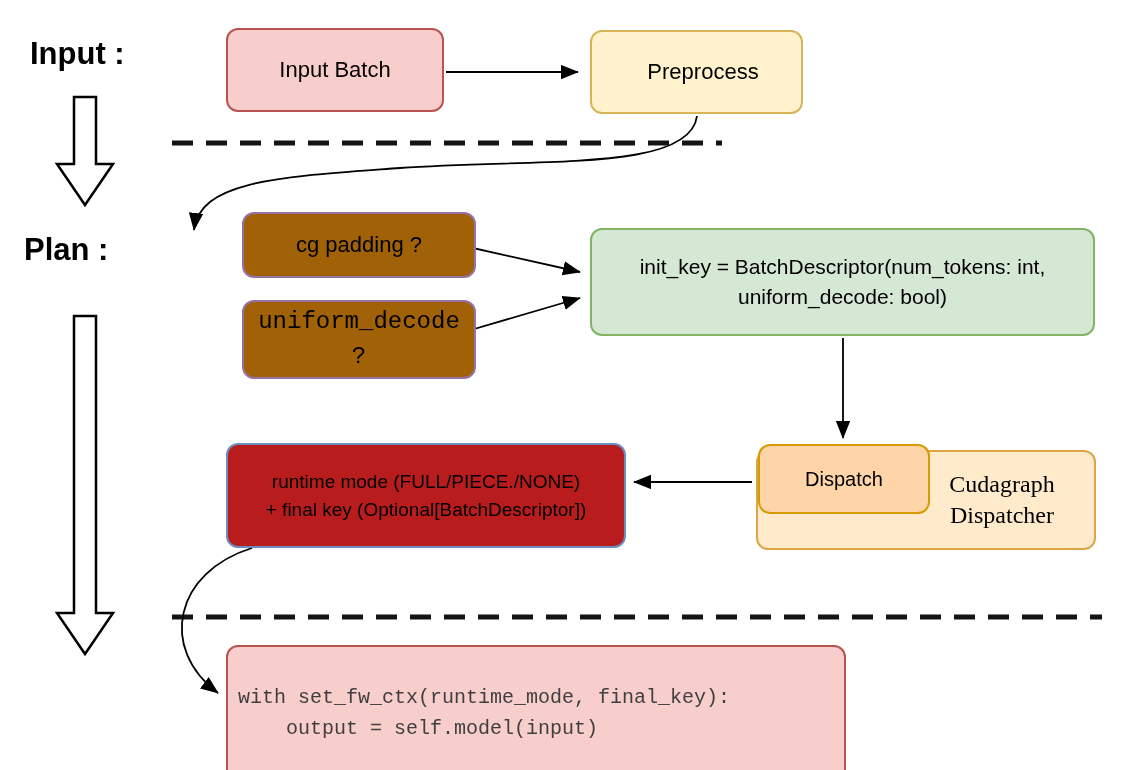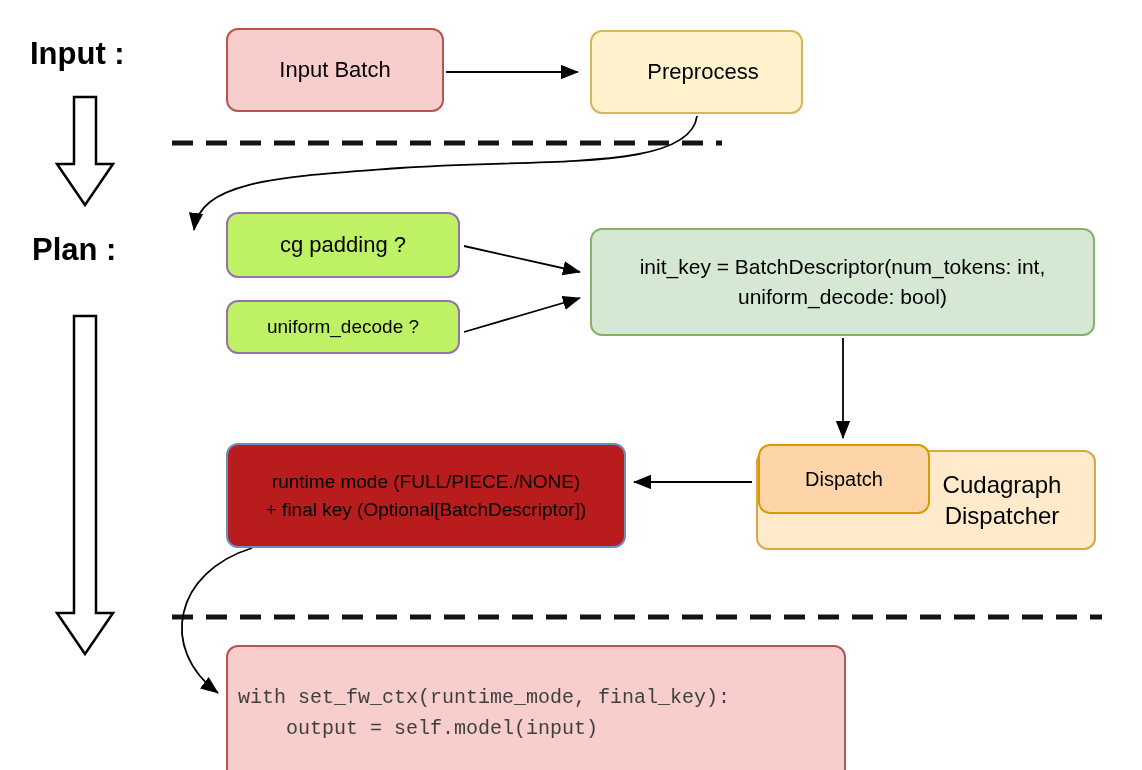--- a/index.html
+++ b/index.html
@@ -10,30 +10,30 @@
   .overlay { position:absolute; left:0; top:0; width:1142px; height:770px; z-index:1; }
   .phase-label { position:absolute; z-index:2; font-weight:700; font-size:31px; color:#000; }
   .node {
     position:absolute; z-index:2; box-sizing:border-box;
     border-radius:12px; border:2px solid #000;
     display:flex; flex-direction:column; align-items:center; justify-content:center;
     text-align:center; line-height:1.45;
   }
   .node-red    { background:#f8cecc; border-color:#b85450;justify-content:center; }
   .node-yellow { background:#fff2cc; border-color:#d6b656; }
-  .node-purple { background:#bef264; border-color:#9673a6; }
+  .node-purple { background:#a16207; border-color:#9673a6;margin-left:16px; }
   .node-green  { background:#d5e8d4; border-color:#82b366; }
   .node-blue   { background:#b91c1c; border-color:#6c8ebf; }
-  .node-orange-outer { background:#ffeacc; border-color:#dba648; }
+  .node-orange-outer { background:#ffeacc; border-color:#dba648;font-family:Liberation Serif, serif; }
   .node-orange-inner { background:#fdd5a9; border-color:#d79b00; }
 
   .n-input-batch   { left:226px; top:28px;  width:218px; height:84px;  font-size:22px; }
   .n-preprocess    { left:590px; top:30px;  width:213px; height:84px;  font-size:22px;padding-left:13px; }
   .n-cg-padding    { left:226px; top:212px; width:234px; height:66px;  font-size:22px; }
-  .n-uniform       { left:226px; top:300px; width:234px; height:54px;  font-size:19px; }
+  .n-uniform       { left:226px; top:300px; width:234px; height:79px;  font-size:24px;font-family:Liberation Mono, monospace; }
   .n-init-key      { left:590px; top:228px; width:505px; height:108px; font-size:21px; }
   .n-dispatcher    { left:756px; top:450px; width:340px; height:100px; font-size:24px;
                      align-items:flex-end; justify-content:center; padding-right:8px; }
   .n-dispatch      { left:758px; top:444px; width:172px; height:70px;  font-size:20px; z-index:3; }
   .n-runtime       { left:226px; top:443px; width:400px; height:105px; font-size:19px; }
   .n-code          { left:226px; top:645px; width:620px; height:136px;
                      align-items:flex-start; justify-content:center; padding-left:10px;
                      font-family:"Liberation Mono","DejaVu Sans Mono",monospace;
                      font-size:20px; color:#3f3f3f; text-align:left; line-height:1.55; }
   .dispatcher-label { width:168px; text-align:center; line-height:1.3; }
@@ -60,21 +60,21 @@
     <path d="M446 72 L578 72" stroke="#000" stroke-width="1.8" fill="none" marker-end="url(#ah)"></path>
     <path d="M697 116 C690 172 540 158 400 168 C280 177 200 180 194 230" stroke="#000" stroke-width="1.8" fill="none" marker-end="url(#ah)"></path>
     <path d="M464 246 L580 272" stroke="#000" stroke-width="1.8" fill="none" marker-end="url(#ah)"></path>
     <path d="M464 332 L580 298" stroke="#000" stroke-width="1.8" fill="none" marker-end="url(#ah)"></path>
     <path d="M843 338 L843 438" stroke="#000" stroke-width="1.8" fill="none" marker-end="url(#ah)"></path>
     <path d="M752 482 L634 482" stroke="#000" stroke-width="1.8" fill="none" marker-end="url(#ah)"></path>
     <path d="M252 548 C175 572 158 648 218 693" stroke="#000" stroke-width="1.8" fill="none" marker-end="url(#ah)"></path>
   </svg>
 
   <div class="phase-label" style="left:30px; top:36px;">Input :</div>
-  <div class="phase-label" style="left:32px; top:232px;text-align:center;">Plan :</div>
+  <div class="phase-label" style="left:24px; top:232px;text-align:center;">Plan :</div>
 
   <div class="node node-red n-input-batch">
     <span>Input Batch</span>
   </div>
 
   <div class="node node-yellow n-preprocess">
     <span>Preprocess</span>
   </div>
 
   <div class="node node-purple n-cg-padding">

